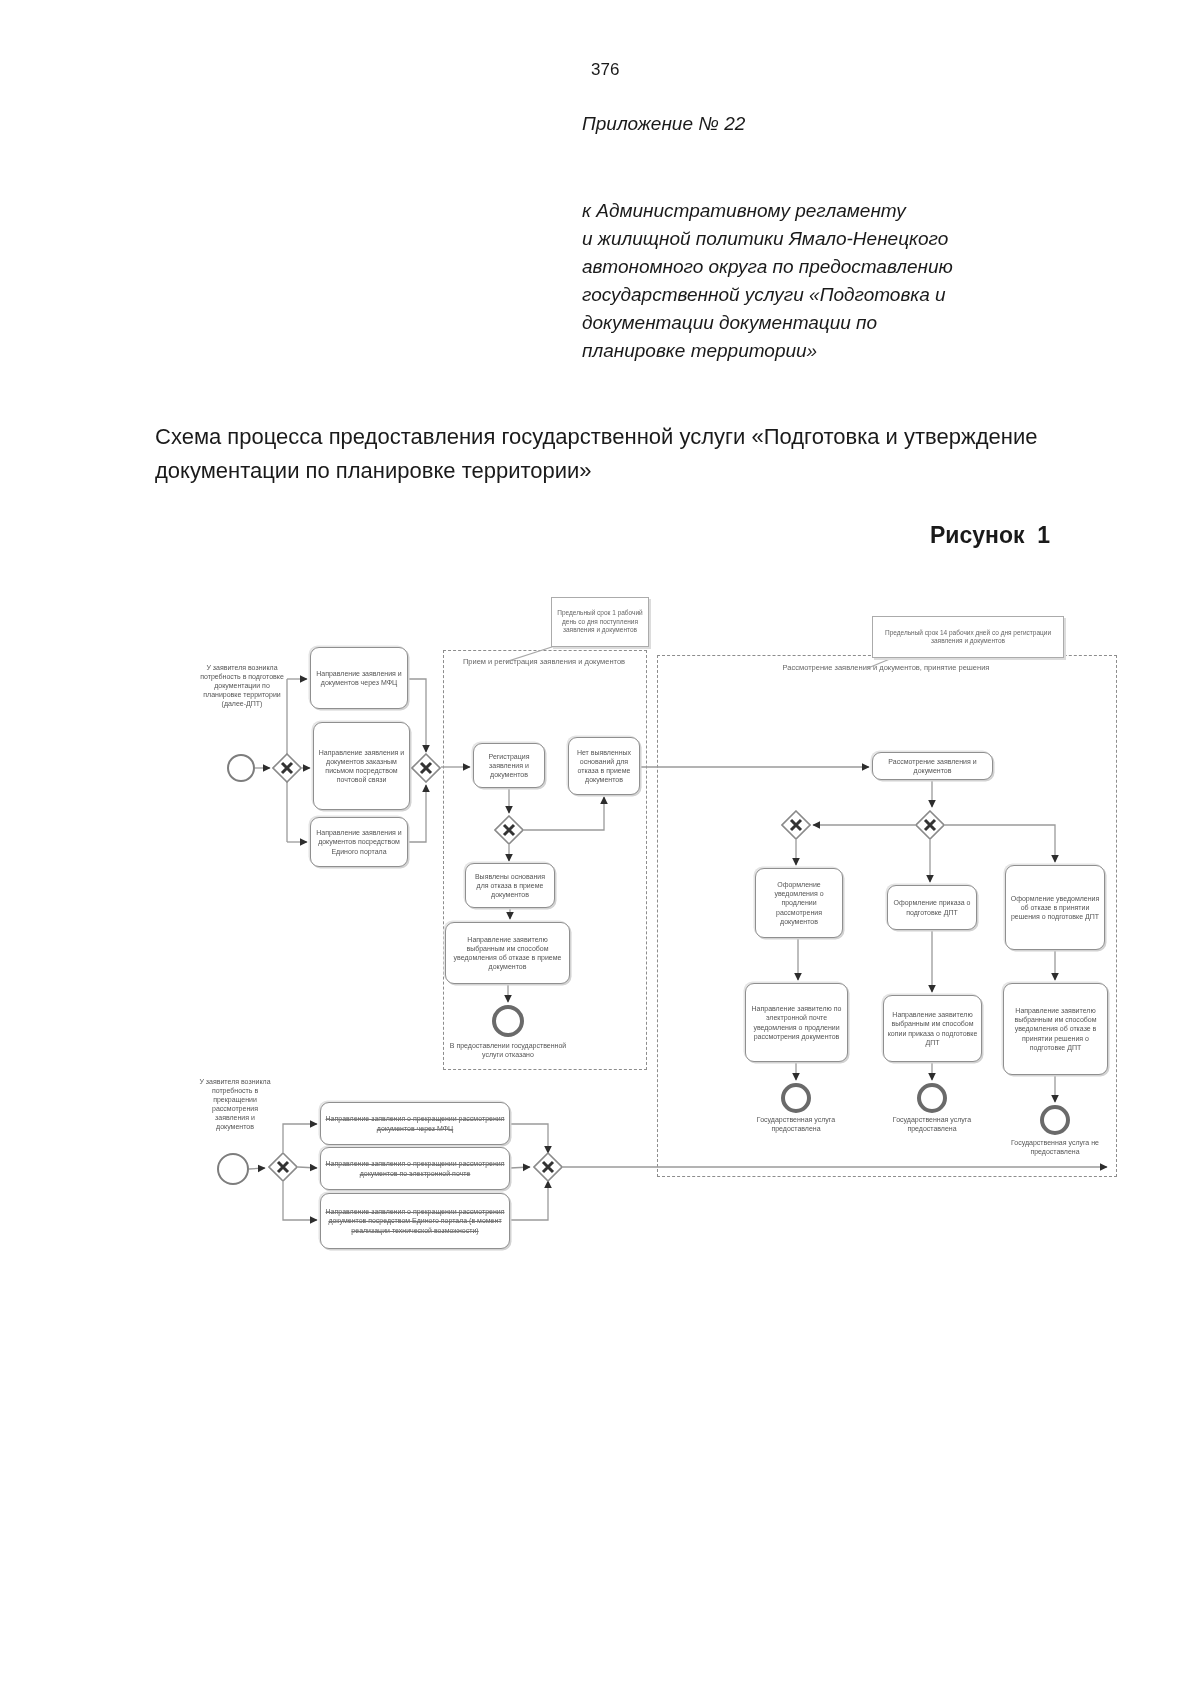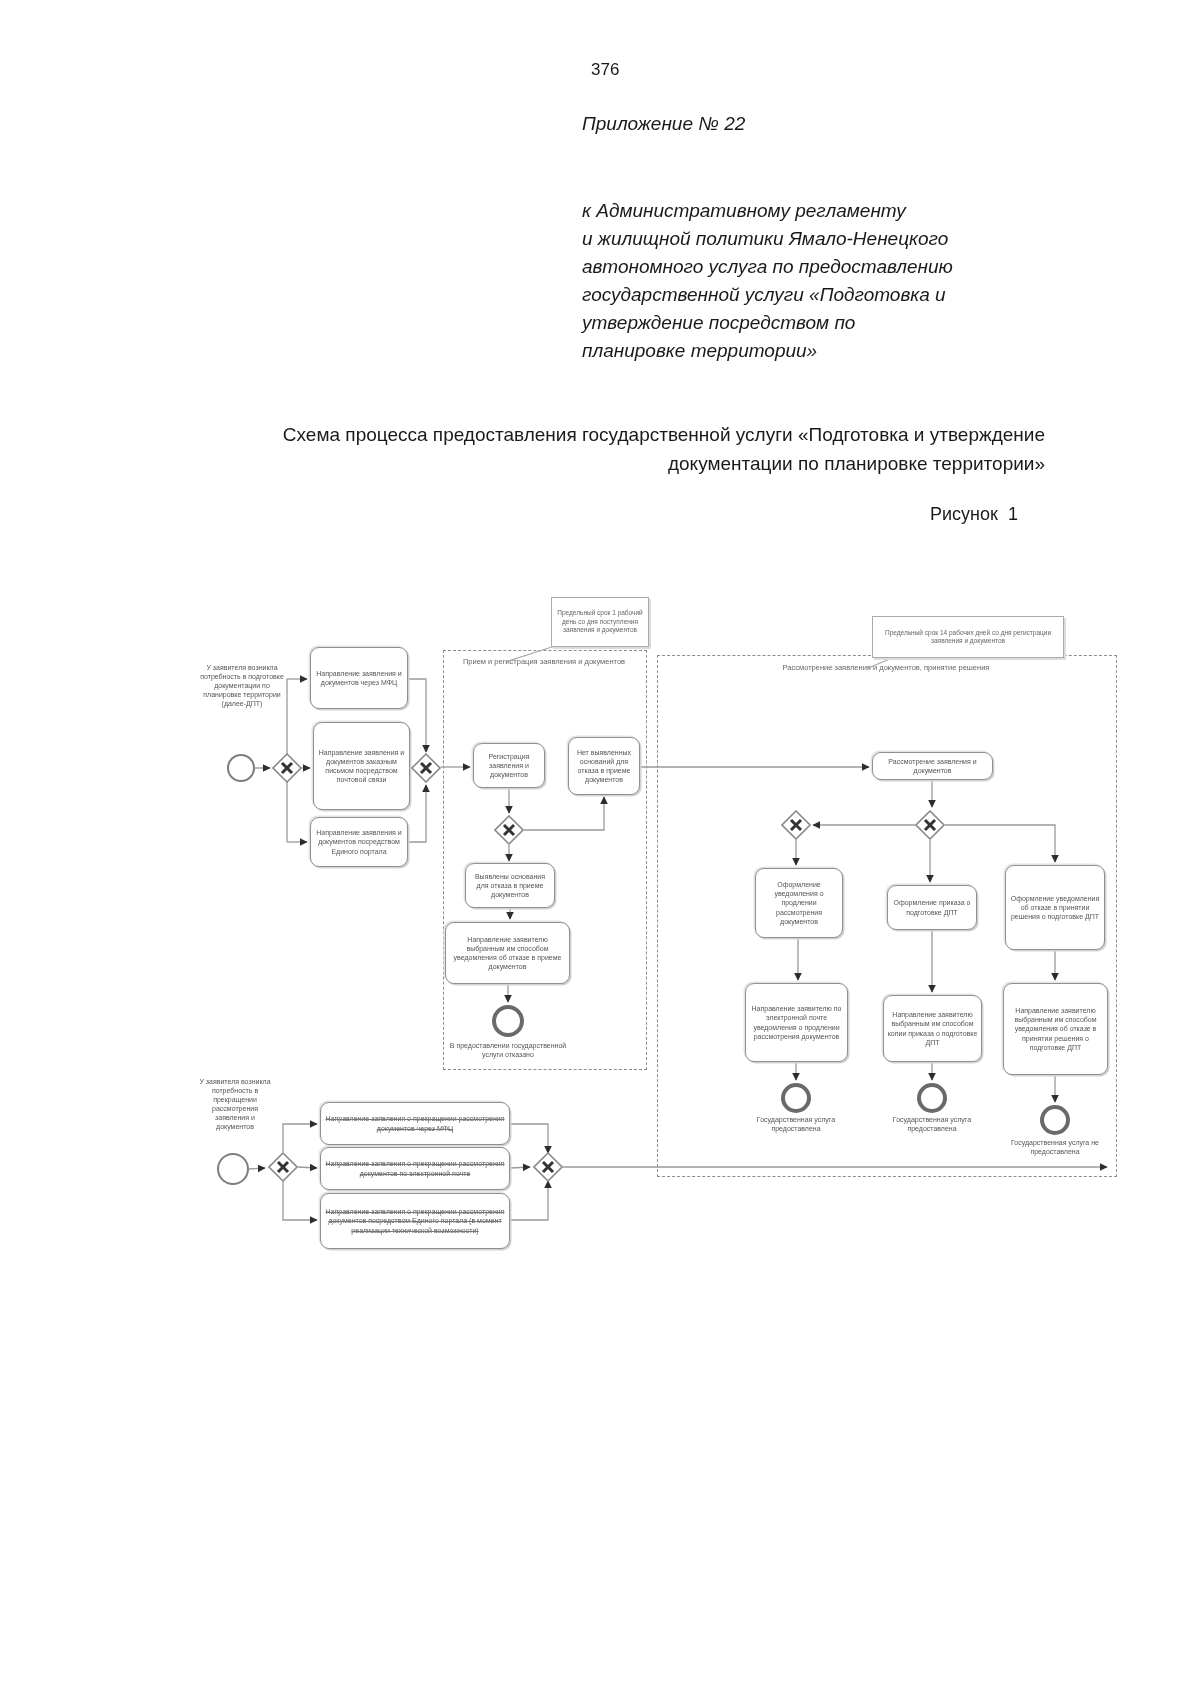--- a/index.html
+++ b/index.html
@@ -29,27 +29,27 @@
 </head>
 <body>
 
 <div class="page">
 
   <div class="abs" style="left:591px;top:60px;font-size:17px;">376</div>
   <div class="abs hdr" style="left:582px;top:110px;">Приложение № 22</div>
   <div class="abs" style="left:582px;top:168px;width:480px;margin-top:29px;">
     <div class="hdr">к Административному регламенту</div>
     <div class="hdr">и жилищной политики Ямало-Ненецкого</div>
-    <div class="hdr">автономного услуга по предоставлению</div>
+    <div class="hdr">автономного округа по предоставлению</div>
     <div class="hdr">государственной услуги «Подготовка и</div>
-    <div class="hdr">утверждение посредством по</div>
+    <div class="hdr">документации документации по</div>
     <div class="hdr">планировке территории»</div>
   </div>
-  <div class="abs" style="left:155px;top:420px;width:890px;text-align:right;font-size:19px;line-height:1.55;">Схема процесса предоставления государственной услуги «Подготовка и утверждение документации по планировке территории»</div>
-  <div class="abs" style="left:930px;top:504px;font-size:18px;white-space:pre;">Рисунок  1</div>
+  <div class="abs" style="left:155px;top:420px;width:890px;text-align:left;font-size:22px;line-height:1.55;">Схема процесса предоставления государственной услуги «Подготовка и утверждение документации по планировке территории»</div>
+  <div class="abs" style="left:930px;top:522px;font-size:23px;white-space:pre;font-weight:bold;">Рисунок  1</div>
 
   <div class="abs" style="left:0;top:555px;width:1200px;height:735px;">
 
     <div class="lane" style="left:443px;top:95px;width:202px;height:418px;"></div>
     <div class="lane" style="left:657px;top:100px;width:458px;height:520px;"></div>
     <div class="lanelabel" style="left:445px;top:102px;width:198px;">Прием и регистрация заявления и документов</div>
     <div class="lanelabel" style="left:657px;top:108px;width:458px;">Рассмотрение заявления и документов, принятие решения</div>
 
     <svg class="overlay" width="1200" height="735">
       <defs>

